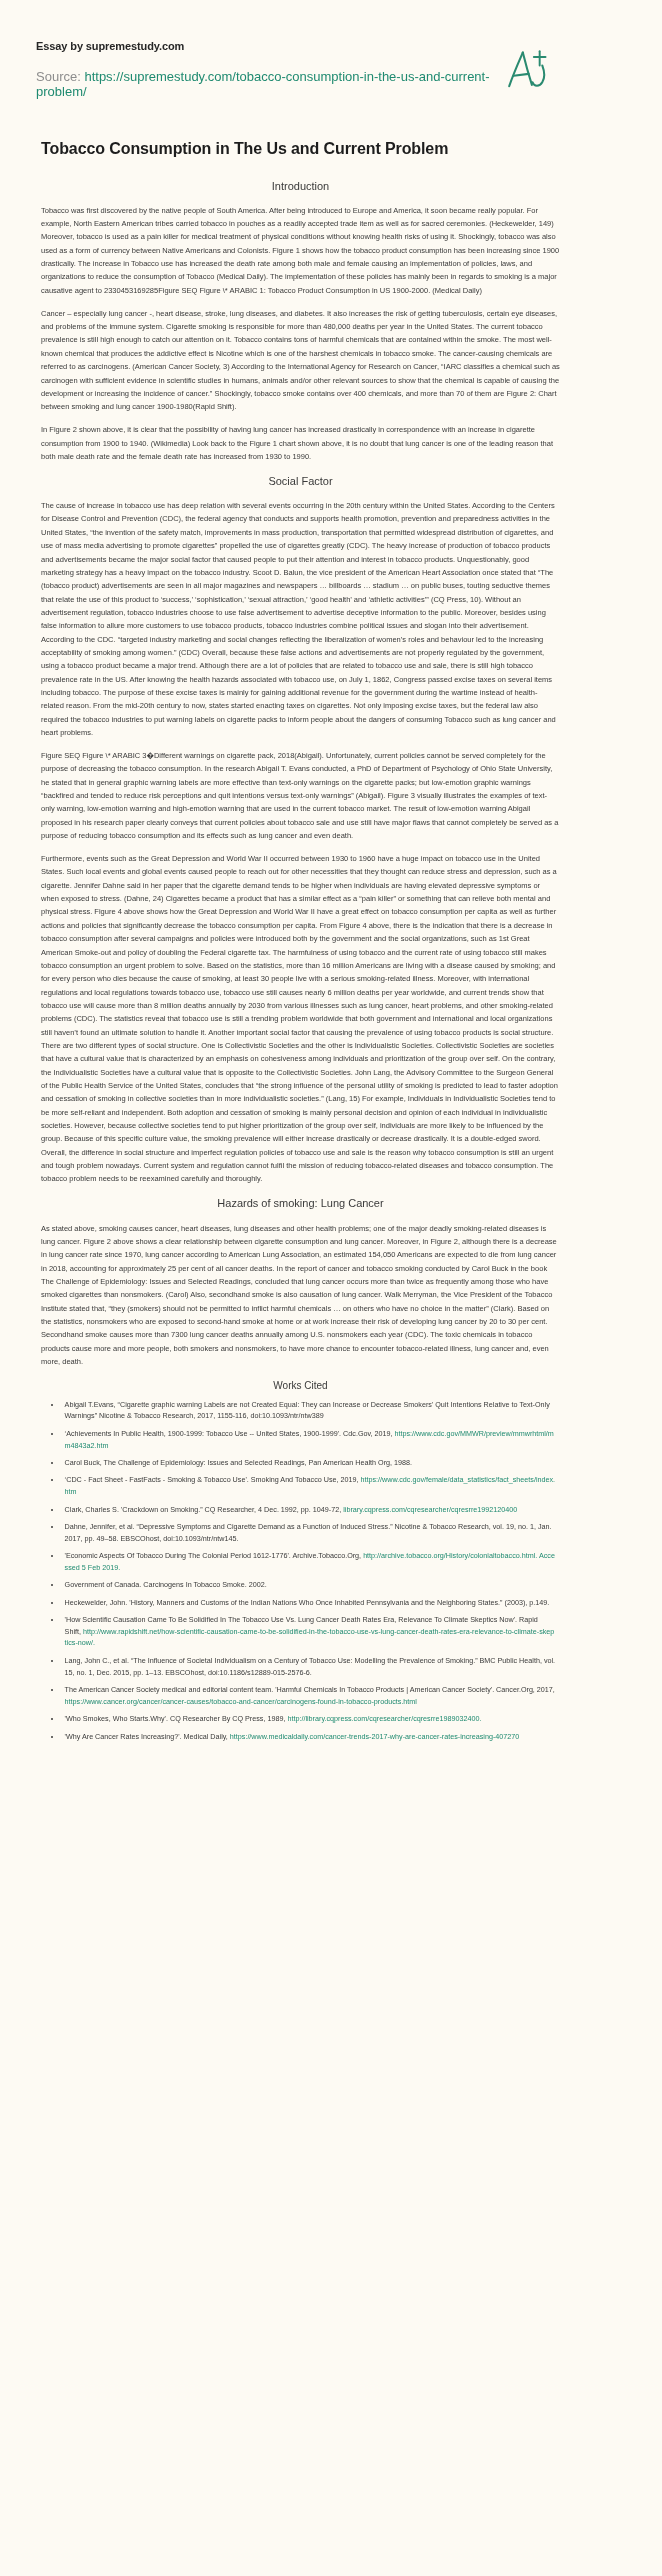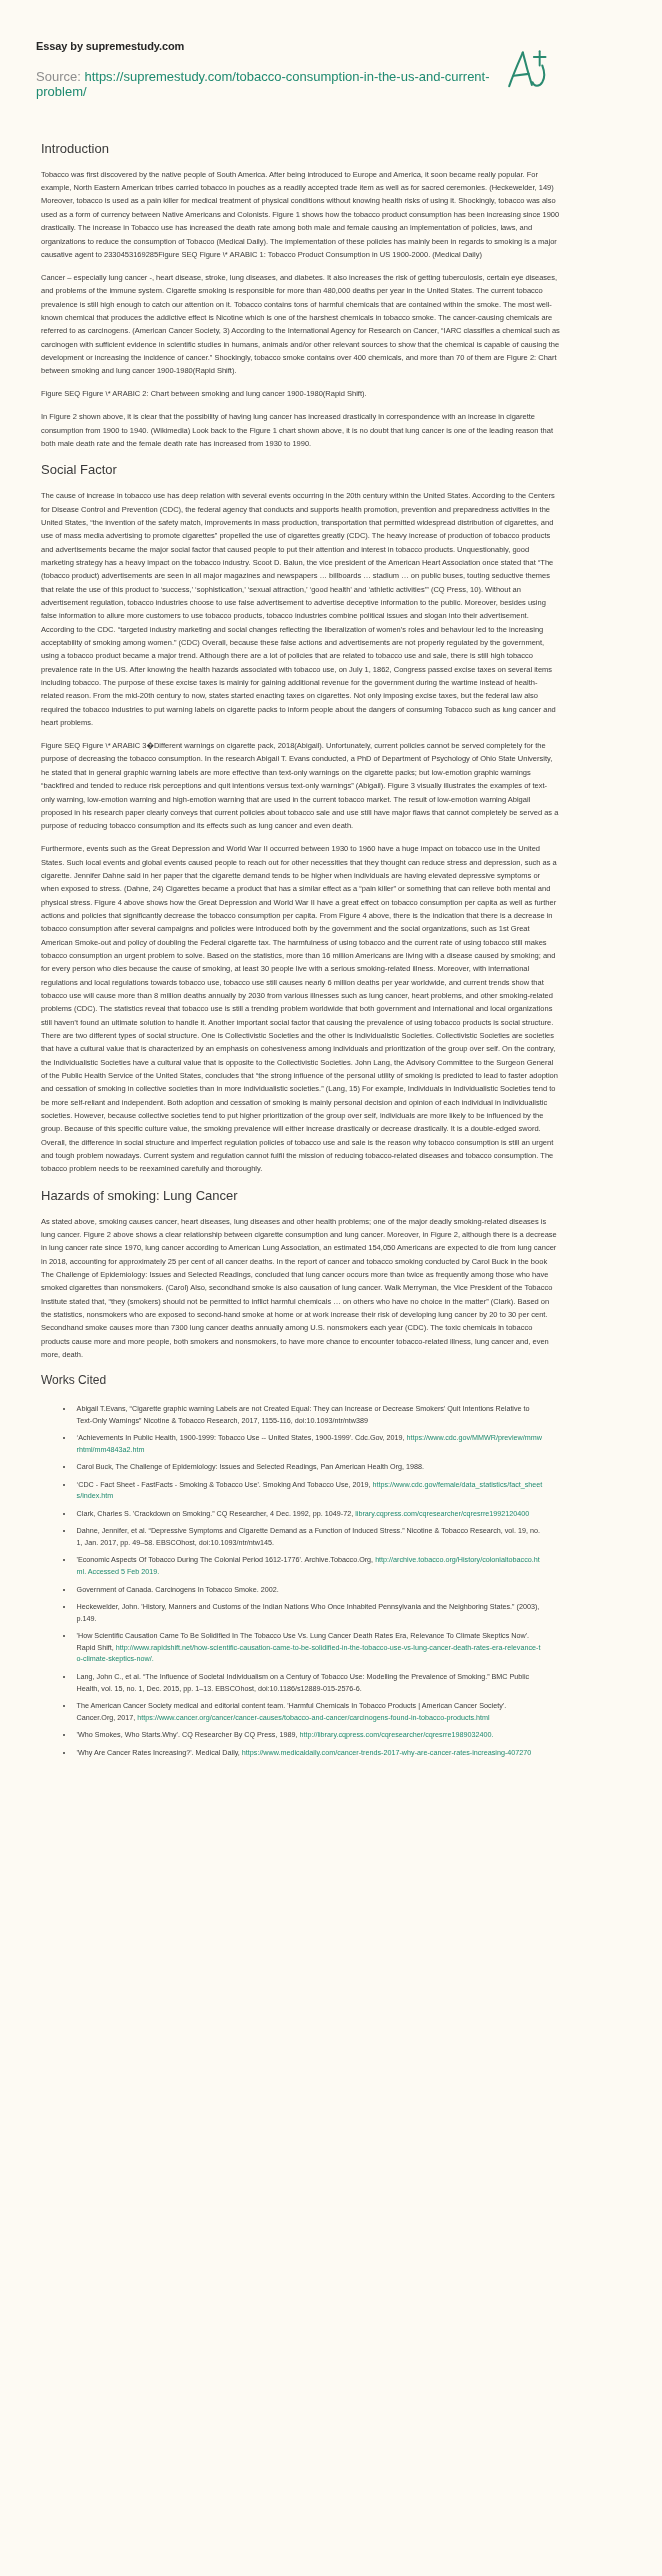--- a/index.html
+++ b/index.html
@@ -65,49 +65,51 @@
   }
   h1.doc-title {
     font-size: 16px;
     font-weight: bold;
     color: #1d1d1d;
     margin: 0 0 19.4px 0;
     line-height: 1.22;
     letter-spacing: -0.1px;
   }
   h2.section-heading {
-    font-size: 13px;
+    font-size: 11px;
     font-weight: normal;
     color: #3a3a3a;
     margin: 0 0 9.7px 0;
     line-height: 1.5;
+    text-align: center;
   }
   p.para {
     font-size: 7.5px;
     line-height: 1.78;
     color: #3a3a3a;
     margin: 0 0 9.7px 0;
     text-align: left;
   }
   p.caption {
     font-size: 7.5px;
     line-height: 1.78;
     color: #3a3a3a;
     margin: 0 0 9.7px 0;
   }
 
   
   h2.works-heading {
-    font-size: 12px;
+    font-size: 10px;
     font-weight: normal;
     color: #3a3a3a;
     margin: 11.6px 0 7.8px 0;
+    text-align: center;
   }
   ul.works-list {
-    margin: 16px;
+    margin: 4px;
     padding: 0 0 0 17px;
     list-style: disc;
   }
   ul.works-list li {
     font-size: 7.2px;
     line-height: 1.62;
     color: #3a3a3a;
     margin: 0 0 5.8px 0;
     padding-left: 2.6px;
   }
@@ -141,28 +143,28 @@
           <path d="M46 17 L64 17" stroke-width="3"></path>
           <path d="M59 30 C62 38, 64 48, 59 56 C55 63, 46 63, 44 56"></path>
         </g>
       </svg>
     </div>
   </div>
   <div class="header-rule"></div>
 
   <div class="doc">
 
+    <h1 class="doc-title">Tobacco Consumption in The Us and Current Problem</h1>
 
     <h2 class="section-heading">Introduction</h2>
     <p class="para">Tobacco was first discovered by the native people of South America. After being introduced to Europe and America, it soon became really popular. For example, North Eastern American tribes carried tobacco in pouches as a readily accepted trade item as well as for sacred ceremonies. (Heckewelder, 149) Moreover, tobacco is used as a pain killer for medical treatment of physical conditions without knowing health risks of using it. Shockingly, tobacco was also used as a form of currency between Native Americans and Colonists. Figure 1 shows how the tobacco product consumption has been increasing since 1900 drastically. The increase in Tobacco use has increased the death rate among both male and female causing an implementation of policies, laws, and organizations to reduce the consumption of Tobacco (Medical Daily). The implementation of these policies has mainly been in regards to smoking is a major causative agent to 2330453169285Figure SEQ Figure \* ARABIC 1: Tobacco Product Consumption in US 1900-2000. (Medical Daily)</p>
 
 
     <p class="para">Cancer – especially lung cancer -, heart disease, stroke, lung diseases, and diabetes. It also increases the risk of getting tuberculosis, certain eye diseases, and problems of the immune system. Cigarette smoking is responsible for more than 480,000 deaths per year in the United States. The current tobacco prevalence is still high enough to catch our attention on it. Tobacco contains tons of harmful chemicals that are contained within the smoke. The most well-known chemical that produces the addictive effect is Nicotine which is one of the harshest chemicals in tobacco smoke. The cancer-causing chemicals are referred to as carcinogens. (American Cancer Society, 3) According to the International Agency for Research on Cancer, “IARC classifies a chemical such as carcinogen with sufficient evidence in scientific studies in humans, animals and/or other relevant sources to show that the chemical is capable of causing the development or increasing the incidence of cancer.” Shockingly, tobacco smoke contains over 400 chemicals, and more than 70 of them are Figure 2: Chart between smoking and lung cancer 1900-1980(Rapid Shift).</p>
 
-    <p class="caption">Figure SEQ Figure \* ARABIC 2: Chart between smoking and lung cancer 1900-1980(Rapid Shift).</p>
 
     <p class="para">In Figure 2 shown above, it is clear that the possibility of having lung cancer has increased drastically in correspondence with an increase in cigarette consumption from 1900 to 1940. (Wikimedia) Look back to the Figure 1 chart shown above, it is no doubt that lung cancer is one of the leading reason that both male death rate and the female death rate has increased from 1930 to 1990.</p>
 
     <h2 class="section-heading">Social Factor</h2>
     <p class="para">The cause of increase in tobacco use has deep relation with several events occurring in the 20th century within the United States. According to the Centers for Disease Control and Prevention (CDC), the federal agency that conducts and supports health promotion, prevention and preparedness activities in the United States, “the invention of the safety match, improvements in mass production, transportation that permitted widespread distribution of cigarettes, and use of mass media advertising to promote cigarettes” propelled the use of cigarettes greatly (CDC). The heavy increase of production of tobacco products and advertisements became the major social factor that caused people to put their attention and interest in tobacco products. Unquestionably, good marketing strategy has a heavy impact on the tobacco industry. Scoot D. Balun, the vice president of the American Heart Association once stated that “The (tobacco product) advertisements are seen in all major magazines and newspapers … billboards … stadium … on public buses, touting seductive themes that relate the use of this product to ‘success,’ ‘sophistication,’ ‘sexual attraction,’ ‘good health’ and ‘athletic activities’” (CQ Press, 10). Without an advertisement regulation, tobacco industries choose to use false advertisement to advertise deceptive information to the public. Moreover, besides using false information to allure more customers to use tobacco products, tobacco industries combine political issues and slogan into their advertisement. According to the CDC. “targeted industry marketing and social changes reflecting the liberalization of women’s roles and behaviour led to the increasing acceptability of smoking among women.” (CDC) Overall, because these false actions and advertisements are not properly regulated by the government, using a tobacco product became a major trend. Although there are a lot of policies that are related to tobacco use and sale, there is still high tobacco prevalence rate in the US. After knowing the health hazards associated with tobacco use, on July 1, 1862, Congress passed excise taxes on several items including tobacco. The purpose of these excise taxes is mainly for gaining additional revenue for the government during the wartime instead of health-related reason. From the mid-20th century to now, states started enacting taxes on cigarettes. Not only imposing excise taxes, but the federal law also required the tobacco industries to put warning labels on cigarette packs to inform people about the dangers of consuming Tobacco such as lung cancer and heart problems.</p>
 
 
     <p class="para">Figure SEQ Figure \* ARABIC 3�Different warnings on cigarette pack, 2018(Abigail). Unfortunately, current policies cannot be served completely for the purpose of decreasing the tobacco consumption. In the research Abigail T. Evans conducted, a PhD of Department of Psychology of Ohio State University, he stated that in general graphic warning labels are more effective than text-only warnings on the cigarette packs; but low-emotion graphic warnings “backfired and tended to reduce risk perceptions and quit intentions versus text-only warnings” (Abigail). Figure 3 visually illustrates the examples of text-only warning, low-emotion warning and high-emotion warning that are used in the current tobacco market. The result of low-emotion warning Abigail proposed in his research paper clearly conveys that current policies about tobacco sale and use still have major flaws that cannot completely be served as a purpose of reducing tobacco consumption and its effects such as lung cancer and even death.</p>
 
 

